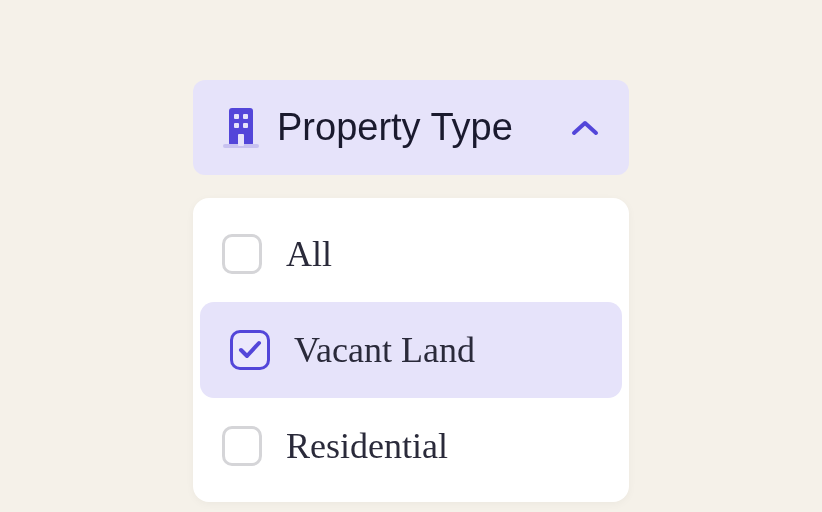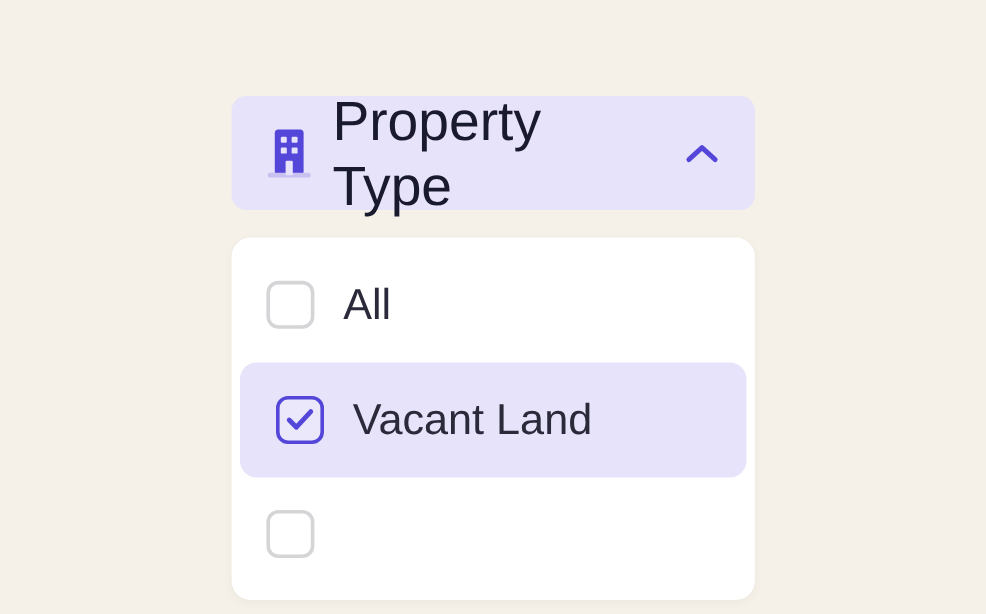--- a/index.html
+++ b/index.html
@@ -26,21 +26,21 @@
       gap: 18px;
     }
     .building-icon {
       width: 36px;
       height: 44px;
       display: flex;
       align-items: center;
       justify-content: center;
     }
     .dropdown-label {
-      font-size: 46px;
+      font-size: 38px;
       font-weight: 500;
       color: #1a1a2e;
       flex: 1;
     }
     .chevron-icon {
       width: 28px;
       height: 28px;
       display: flex;
       align-items: center;
       justify-content: center;
@@ -76,20 +76,21 @@
       flex-shrink: 0;
     }
     .checkbox.checked {
       border-color: #5346d9;
       background: #ebe8fc;
     }
     .option-label {
       font-size: 36px;
       font-weight: 400;
       color: #2a2a3a;
+      font-family: Liberation Serif, serif;
     }
   </style>
 </head>
 <body>
 
 <div class="dropdown-trigger">
   <span class="building-icon">
     <svg width="36" height="44" viewBox="0 0 36 44">
       <rect x="6" y="2" width="24" height="38" rx="3" fill="#5346d9"></rect>
       <rect x="0" y="38" width="36" height="4" rx="2" fill="#c8c2f0"></rect>
@@ -116,14 +117,15 @@
   <div class="option selected">
     <span class="checkbox checked">
       <svg width="24" height="20" viewBox="0 0 24 20">
         <path d="M3 10 L9 16 L21 3" stroke="#5346d9" stroke-width="4" fill="none" stroke-linecap="round" stroke-linejoin="round"></path>
       </svg>
     </span>
     <span class="option-label">Vacant Land</span>
   </div>
   <div class="option">
     <span class="checkbox"></span>
+    <span class="option-label">Residential</span>
   </div>
 </div>
 
 </body></html>

